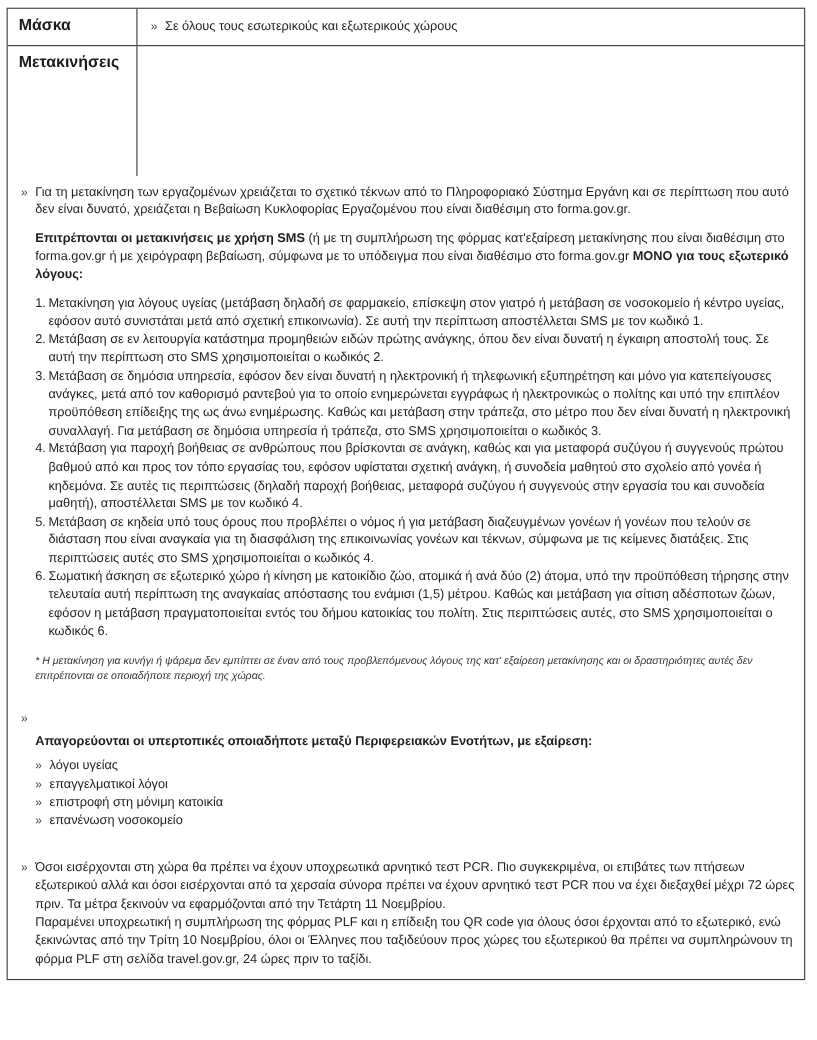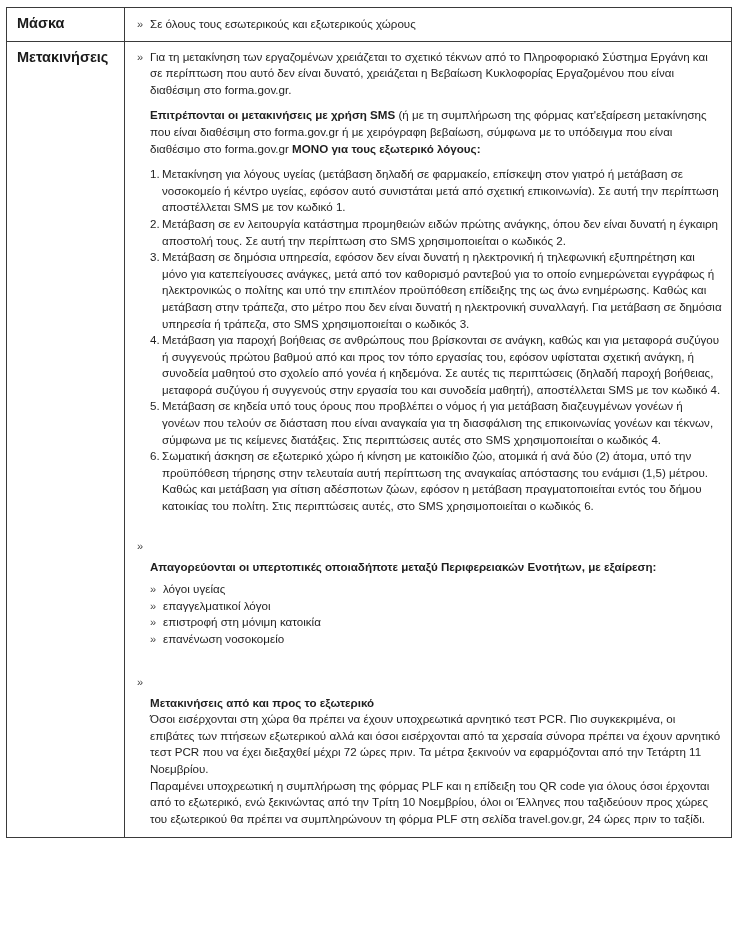--- a/index.html
+++ b/index.html
@@ -1,21 +1,21 @@
 <!DOCTYPE html>
 <html><head>
 <meta charset="utf-8">
 <style>
   html, body { margin: 0; padding: 0; background: #ffffff; }
   body { width: 743px; height: 945px; position: relative; overflow: hidden;
          font-family: "Liberation Sans", "DejaVu Sans", sans-serif; color: #1e1e1e; }
   .tbl { position: absolute; left: 6px; top: 7px; width: 726px; border: 1.5px solid #3a3a3a;
          box-sizing: border-box; }
   .row { display: flex; }
-  .row + .row { border-top: 1.5px solid #3a3a3a; }
+  .row + .row { border-top: 1.5px solid #3a3a3a; flex-direction: column; }
   .label { width: 118px; flex: 0 0 118px; border-right: 1.5px solid #3a3a3a; box-sizing: border-box;
            padding: 7px 0 0 10px; font-weight: bold; font-size: 14.5px; color: #1a1a1a; }
   .cell { flex: 1; padding: 7px 8px 10px 12px; font-size: 11.6px; line-height: 16.6px; }
   .cell1 { padding-top: 8px; padding-bottom: 8px; }
   .bul { display: flex; }
   .bul .mark { width: 13px; flex: 0 0 13px; color: #444; font-size: 11px; }
   .bul .txt { flex: 1; }
   .para { margin-top: 9px; padding-left: 13px; }
   .b { font-weight: bold; margin-top: 21px; }
   ol.reasons { list-style: none; margin: 9px 0 0 0; padding: 0 0 0 13px; }
@@ -76,20 +76,21 @@
         <li>
             <span class="num">5.</span>
             <span class="txt">Μετάβαση σε κηδεία υπό τους όρους που προβλέπει ο νόμος ή για μετάβαση διαζευγμένων γονέων ή γονέων που τελούν σε διάσταση που είναι αναγκαία για τη διασφάλιση της επικοινωνίας γονέων και τέκνων, σύμφωνα με τις κείμενες διατάξεις. Στις περιπτώσεις αυτές στο SMS χρησιμοποιείται ο κωδικός 4.</span>
           </li>
         <li>
             <span class="num">6.</span>
             <span class="txt">Σωματική άσκηση σε εξωτερικό χώρο ή κίνηση με κατοικίδιο ζώο, ατομικά ή ανά δύο (2) άτομα, υπό την προϋπόθεση τήρησης στην τελευταία αυτή περίπτωση της αναγκαίας απόστασης του ενάμισι (1,5) μέτρου. Καθώς και μετάβαση για σίτιση αδέσποτων ζώων, εφόσον η μετάβαση πραγματοποιείται εντός του δήμου κατοικίας του πολίτη. Στις περιπτώσεις αυτές, στο SMS χρησιμοποιείται ο κωδικός 6.</span>
           </li>
       </ol>
 
+      <div class="note">* Η μετακίνηση για κυνήγι ή ψάρεμα δεν εμπίπτει σε έναν από τους προβλεπόμενους λόγους της κατ' εξαίρεση μετακίνησης και οι δραστηριότητες αυτές δεν επιτρέπονται σε οποιαδήποτε περιοχή της χώρας.</div>
 
       <div class="section">
         <div class="bul">
           <span class="mark">»</span>
           <span class="txt b">Απαγορεύονται οι υπερτοπικές οποιαδήποτε μεταξύ Περιφερειακών Ενοτήτων, με εξαίρεση:</span>
         </div>
         <div class="sub">
           <div class="bul">
               <span class="mark">»</span>
               <span class="txt">λόγοι υγείας</span>
@@ -106,21 +107,20 @@
               <span class="mark">»</span>
               <span class="txt">επανένωση νοσοκομείο</span>
             </div>
         </div>
       </div>
 
       <div class="sec2">
         <div class="bul">
           <span class="mark">»</span>
           <div class="txt">
-            <div class="b">Μετακινήσεις από και προς το εξωτερικό</div>
             <div>Όσοι εισέρχονται στη χώρα θα πρέπει να έχουν υποχρεωτικά αρνητικό τεστ PCR. Πιο συγκεκριμένα, οι επιβάτες των πτήσεων εξωτερικού αλλά και όσοι εισέρχονται από τα χερσαία σύνορα πρέπει να έχουν αρνητικό τεστ PCR που να έχει διεξαχθεί μέχρι 72 ώρες πριν. Τα μέτρα ξεκινούν να εφαρμόζονται από την Τετάρτη 11 Νοεμβρίου.</div>
             <div>Παραμένει υποχρεωτική η συμπλήρωση της φόρμας PLF και η επίδειξη του QR code για όλους όσοι έρχονται από το εξωτερικό, ενώ ξεκινώντας από την Τρίτη 10 Νοεμβρίου, όλοι οι Έλληνες που ταξιδεύουν προς χώρες του εξωτερικού θα πρέπει να συμπληρώνουν τη φόρμα PLF στη σελίδα travel.gov.gr, 24 ώρες πριν το ταξίδι.</div>
           </div>
         </div>
       </div>
 
     </div>
   </div>
 
 </div>

